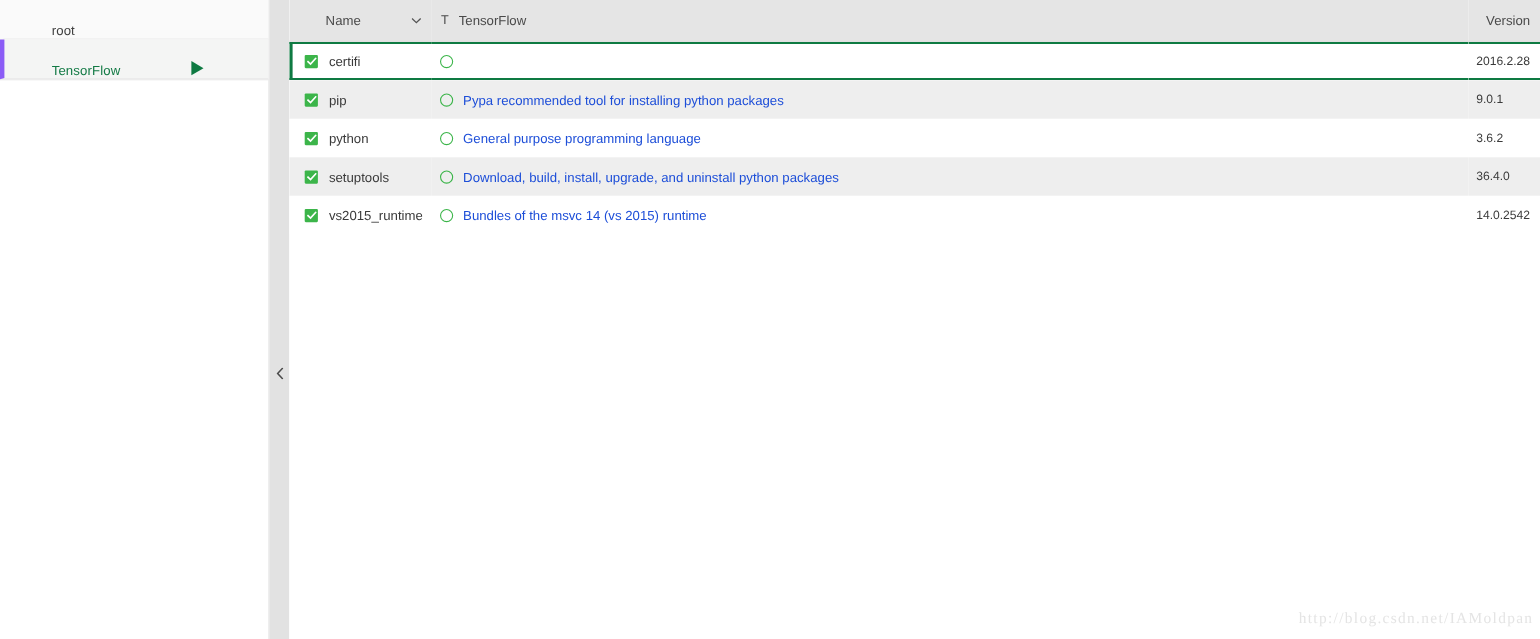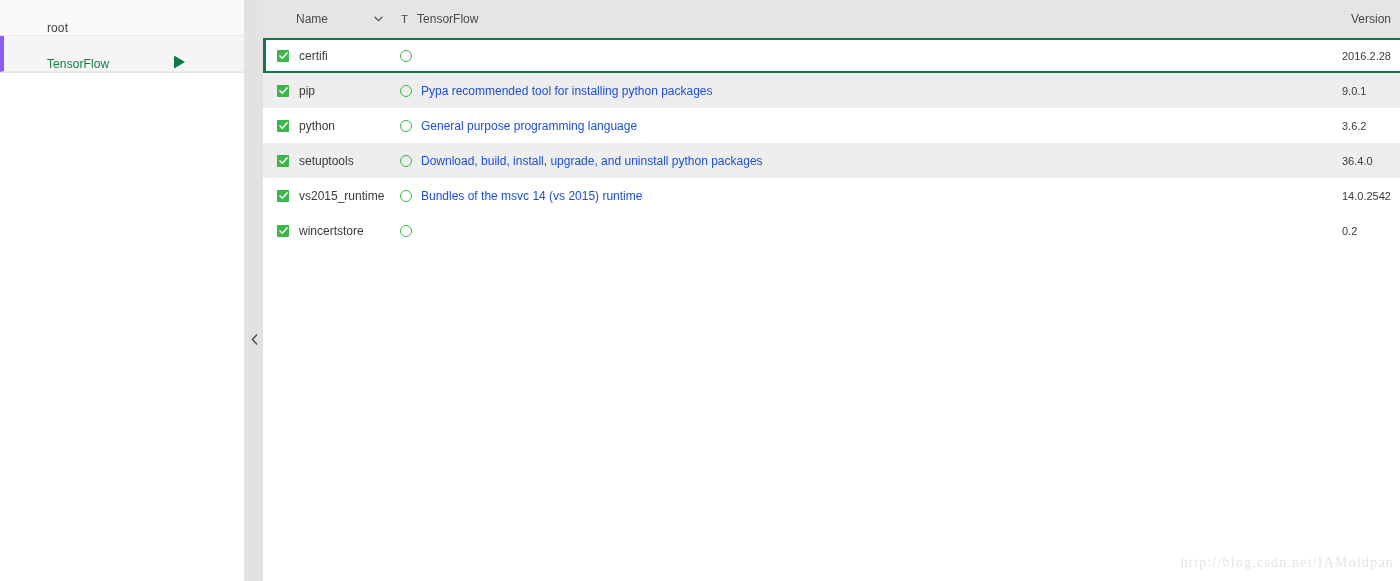--- a/index.html
+++ b/index.html
@@ -406,39 +406,18 @@
             <td class="c-desc">
               <div class="desc-cell">
                 <span class="status-ring"></span>
                 <span class="pkg-desc">Bundles of the msvc 14 (vs 2015) runtime</span>
               </div>
             </td>
             <td class="c-ver">
               <div class="ver-cell">14.0.2542</div>
             </td>
           </tr>
-          <tr class="odd">
-            <td class="c-name">
-              <div class="name-cell">
-                <span class="chk">
-                  <svg width="9" height="8" viewBox="0 0 9 8">
-                    <polyline points="1,4 3.3,6.2 8,1" fill="none" stroke="#ffffff" stroke-width="1.5" stroke-linecap="square"></polyline>
-                  </svg>
-                </span>
-                <span class="pkg-name">wincertstore</span>
-              </div>
-            </td>
-            <td class="c-desc">
-              <div class="desc-cell">
-                <span class="status-ring"></span>
-                <span class="pkg-desc"></span>
-              </div>
-            </td>
-            <td class="c-ver">
-              <div class="ver-cell">0.2</div>
-            </td>
-          </tr>
         </tbody>
     </table>
   </div>
 
   <div class="watermark">http://blog.csdn.net/IAMoldpan</div>
 </div>
 
 </body></html>

